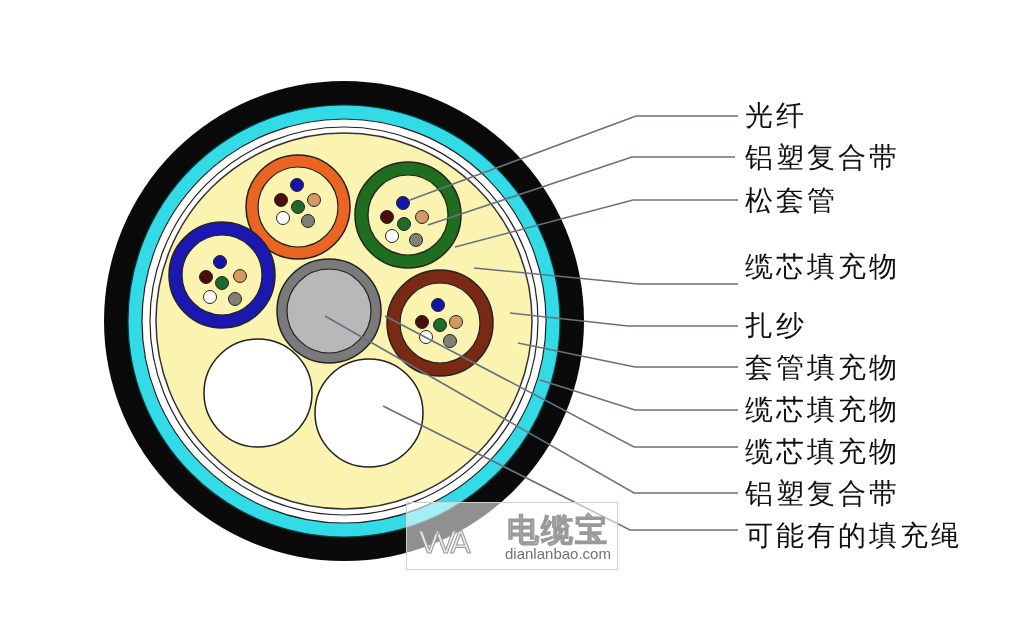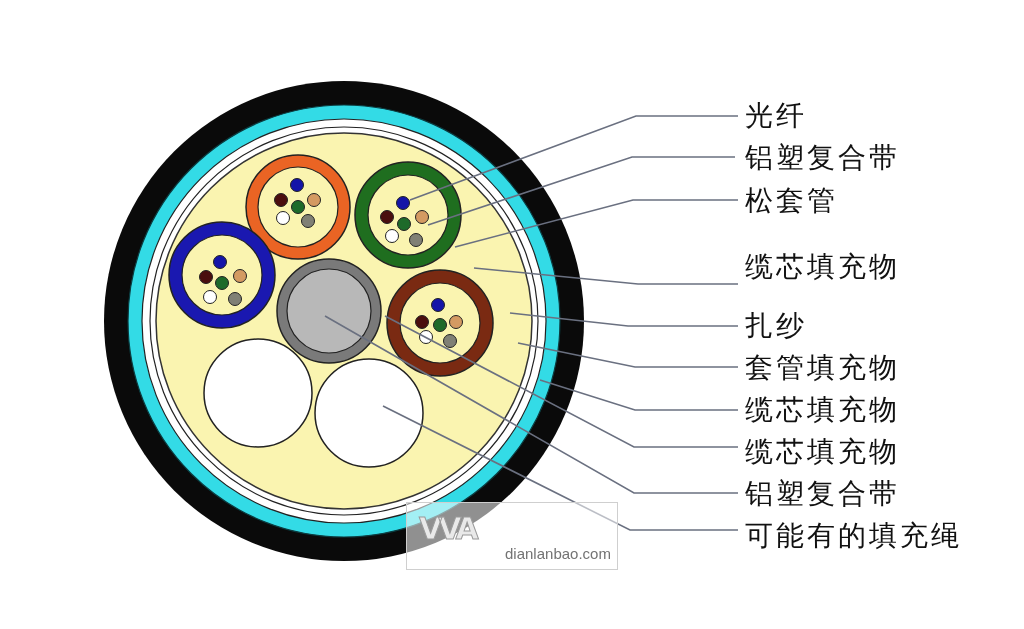--- a/index.html
+++ b/index.html
@@ -1,20 +1,20 @@
 <!DOCTYPE html>
 <html><head>
 <meta charset="utf-8">
 <style>
   html, body { margin:0; padding:0; background:#ffffff; }
   body { width:1024px; height:629px; position:relative; overflow:hidden; font-family:"DejaVu Sans", sans-serif; }
   #diagram { position:absolute; left:0; top:0; width:1024px; height:629px; }
   .label { position:absolute; left:745px; font-size:28px; color:#111; letter-spacing:3px; line-height:32px; white-space:nowrap; }
   .watermark { position:absolute; left:406px; top:502px; width:210px; height:66px; border:1px solid #cfcfcf; background:rgba(255,255,255,0.55); }
-  .wm-logo { position:absolute; left:12px; top:8px; font-size:30px; font-weight:bold; color:#e9e9e9; -webkit-text-stroke:1px #9a9a9a; letter-spacing:-4px; }
+  .wm-logo { position:absolute; left:12px; top:22px; font-size:30px; font-weight:normal; color:#e9e9e9; -webkit-text-stroke:1px #9a9a9a; letter-spacing:-4px; }
   .wm-cn { position:absolute; left:100px; top:6px; font-size:32px; font-weight:bold; color:#eeeeee; -webkit-text-stroke:1px #999; letter-spacing:2px; }
   .wm-url { position:absolute; left:98px; top:42px; font-size:15px; color:#737373; font-family:"Liberation Sans", sans-serif; }
 </style>
 </head>
 <body>
 
 <svg id="diagram" viewBox="0 0 1024 629" xmlns="http://www.w3.org/2000/svg">
 
   <circle cx="344" cy="321" r="240" fill="#0a0a0a"></circle>
 
@@ -98,14 +98,15 @@
 <div class="label" style="top:251px">缆芯填充物</div>
 <div class="label" style="top:310px">扎纱</div>
 <div class="label" style="top:352px">套管填充物</div>
 <div class="label" style="top:394px">缆芯填充物</div>
 <div class="label" style="top:436px">缆芯填充物</div>
 <div class="label" style="top:478px">铝塑复合带</div>
 <div class="label" style="top:520px">可能有的填充绳</div>
 
 <div class="watermark">
   <span class="wm-logo">VVA</span>
+  <span class="wm-cn">电缆宝</span>
   <span class="wm-url">dianlanbao.com</span>
 </div>
 
 </body></html>

